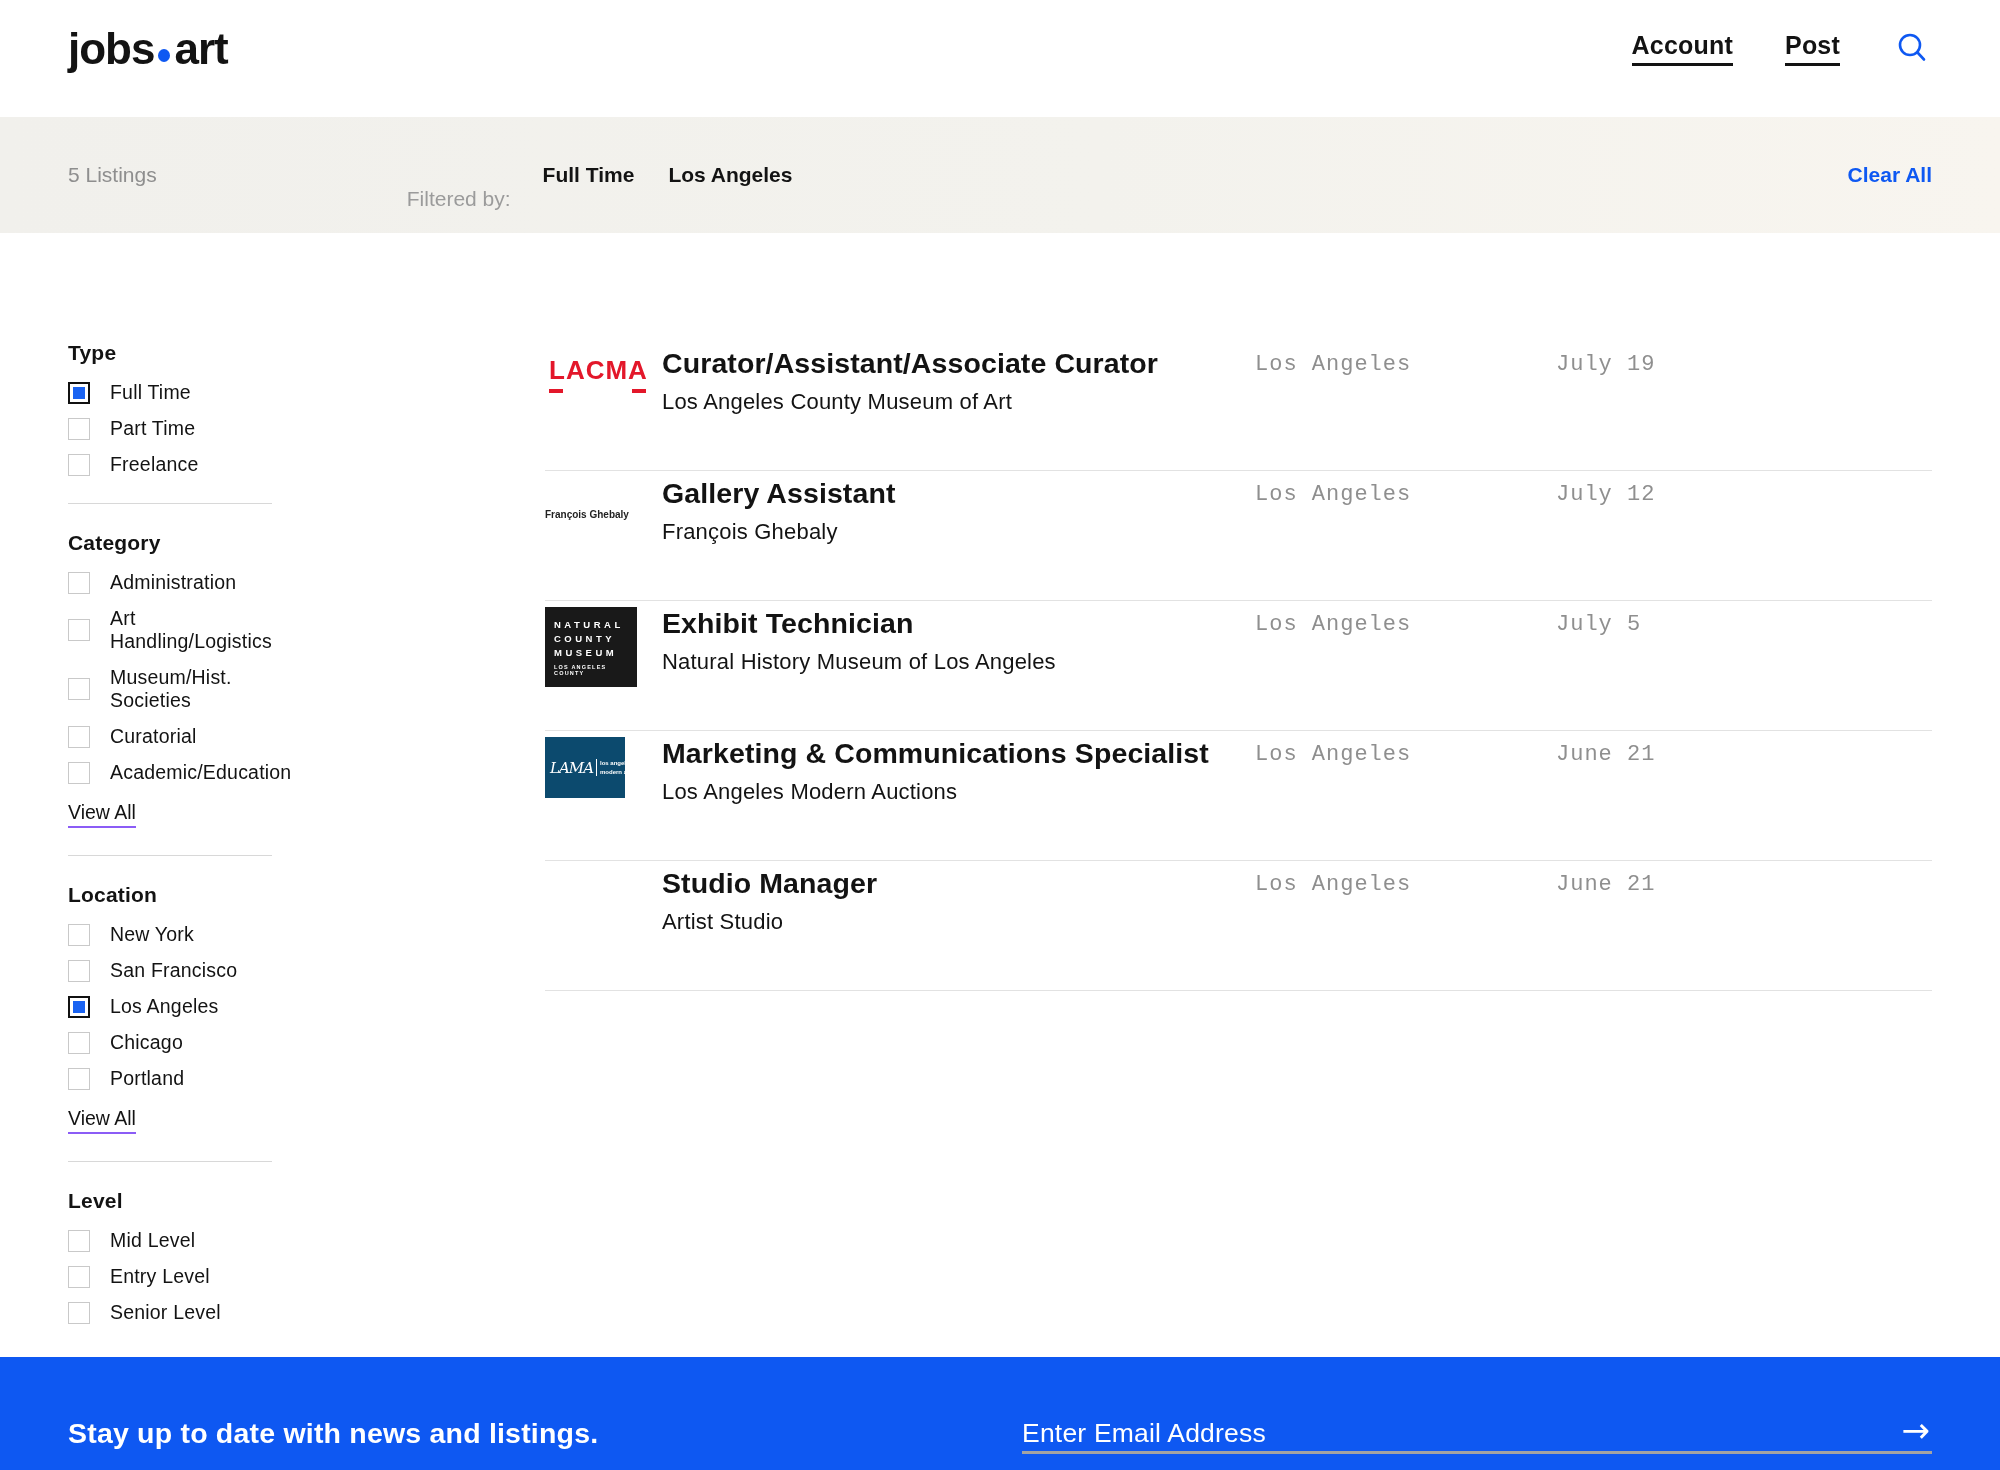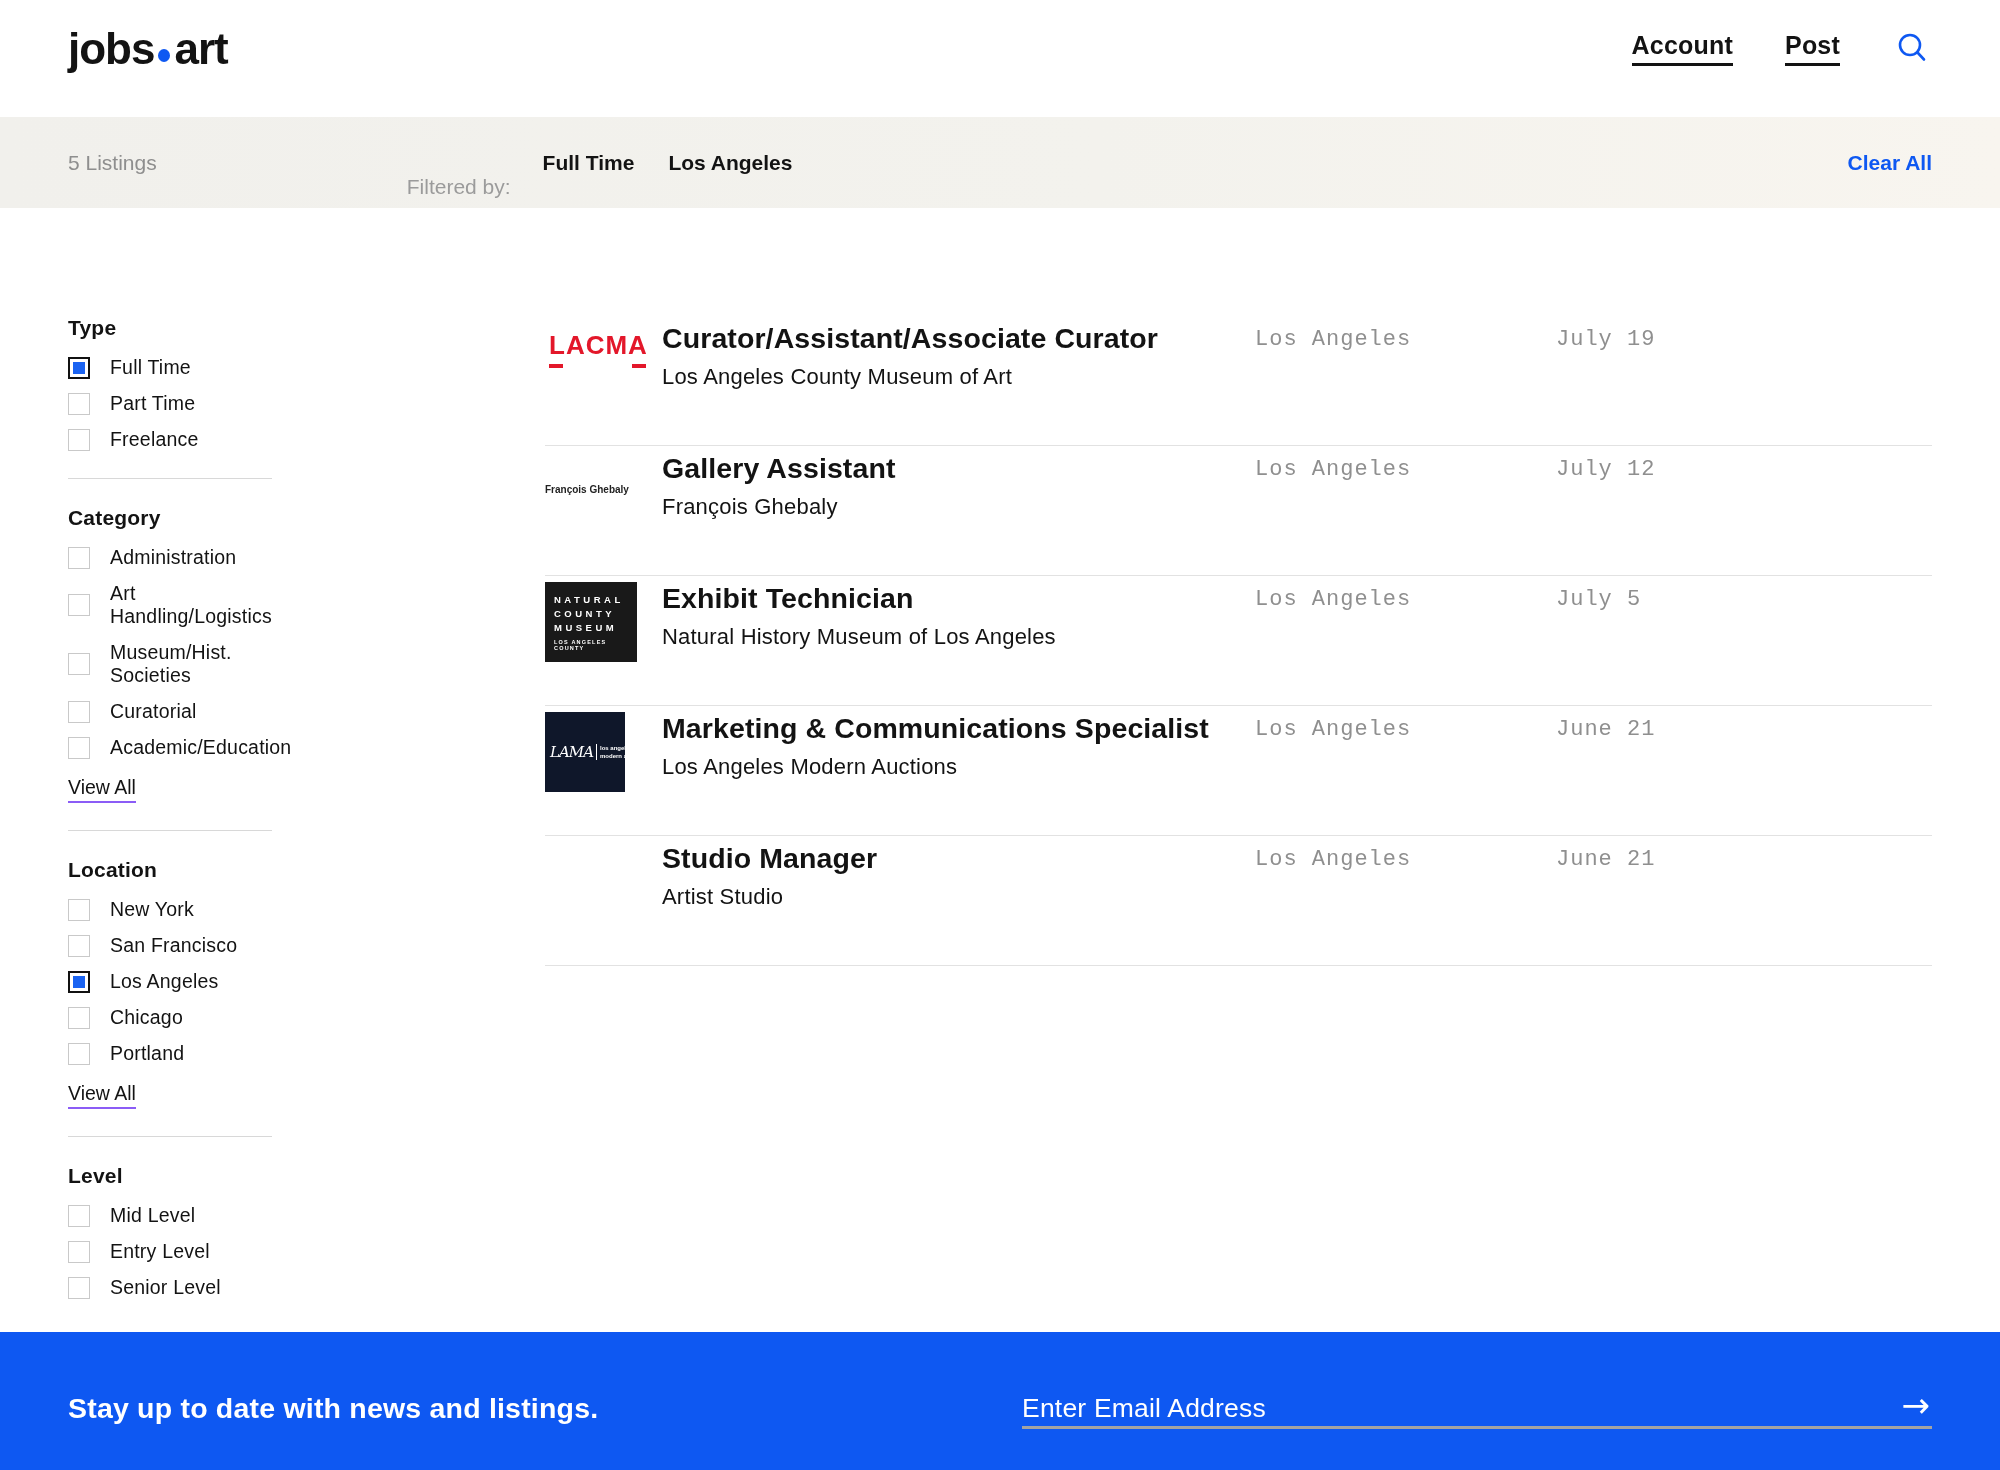--- a/index.html
+++ b/index.html
@@ -24,21 +24,21 @@
   .logo .dot { width:12px; height:13px; border-radius:50%; background:#0e58f2; display:inline-block; margin:0 4px; transform:translateY(-2px); }
   .header-nav { margin-left:auto; display:flex; align-items:center; gap:52px; }
   .header-link {
     font-size:25px; font-weight:bold; letter-spacing:.2px;
     border-bottom:3px solid #131313; padding-bottom:3px; cursor:pointer;
   }
   .search-btn { width:40px; height:40px; display:flex; align-items:center; justify-content:center; cursor:pointer; }
 
   
   .filter-bar {
-    height:91px; flex:0 0 auto;
+    height:116px; flex:0 0 auto;
     background:linear-gradient(90deg,#f1f0ec 0%,#f3f2ed 55%,#f8f5ef 100%);
     display:flex; align-items:center;
     padding:0 68px;
     font-size:21px;
   }
   .listings-count { color:#8e8e8e; }
   .filtered-by { color:#9b9b9b; margin-left:250px;margin-top:48px; }
   .active-filters { display:flex; gap:34px; margin-left:32px; }
   .active-filter { font-weight:bold; color:#131313; cursor:pointer; }
   .clear-all { margin-left:auto; color:#0e58f2; font-weight:bold; cursor:pointer; }
@@ -85,21 +85,21 @@
 
   
   .ghebaly-text { position:absolute; top:32px; left:0; width:80px; font-size:10px; font-weight:bold; color:#222; white-space:nowrap; }
 
   
   .nhm-box { width:92px; height:80px; background:#191919; color:#fff; display:flex; flex-direction:column; justify-content:center; padding-left:9px; }
   .nhm-line { font-size:9.5px; font-weight:bold; letter-spacing:3.5px; line-height:1.45; }
   .nhm-sub { font-size:5.5px; font-weight:bold; letter-spacing:1.2px; margin-top:4px; }
 
   
-  .lama-box { width:80px; height:80px; background:#0f172a; color:#fff; display:flex; align-items:center; padding:0 5px; }
+  .lama-box { width:80px; height:61px; background:#0c4a6e; color:#fff; display:flex; align-items:center; padding:0 5px; }
   .lama-script { font-family:"DejaVu Serif", serif; font-style:italic; font-size:15px; letter-spacing:-1px; white-space:nowrap; }
   .lama-sub { border-left:1px solid #fff; margin-left:3px; padding-left:3px; }
   .lama-sub div { font-size:6px; font-weight:bold; line-height:1.4; white-space:nowrap; }
 
   
   .newsletter {
     height:152px; flex:0 0 auto; background:#0e58f2;
     display:flex; align-items:center; padding:0 68px;
   }
   .newsletter-heading { color:#fff; font-size:28.5px; font-weight:bold; letter-spacing:.2px; }

